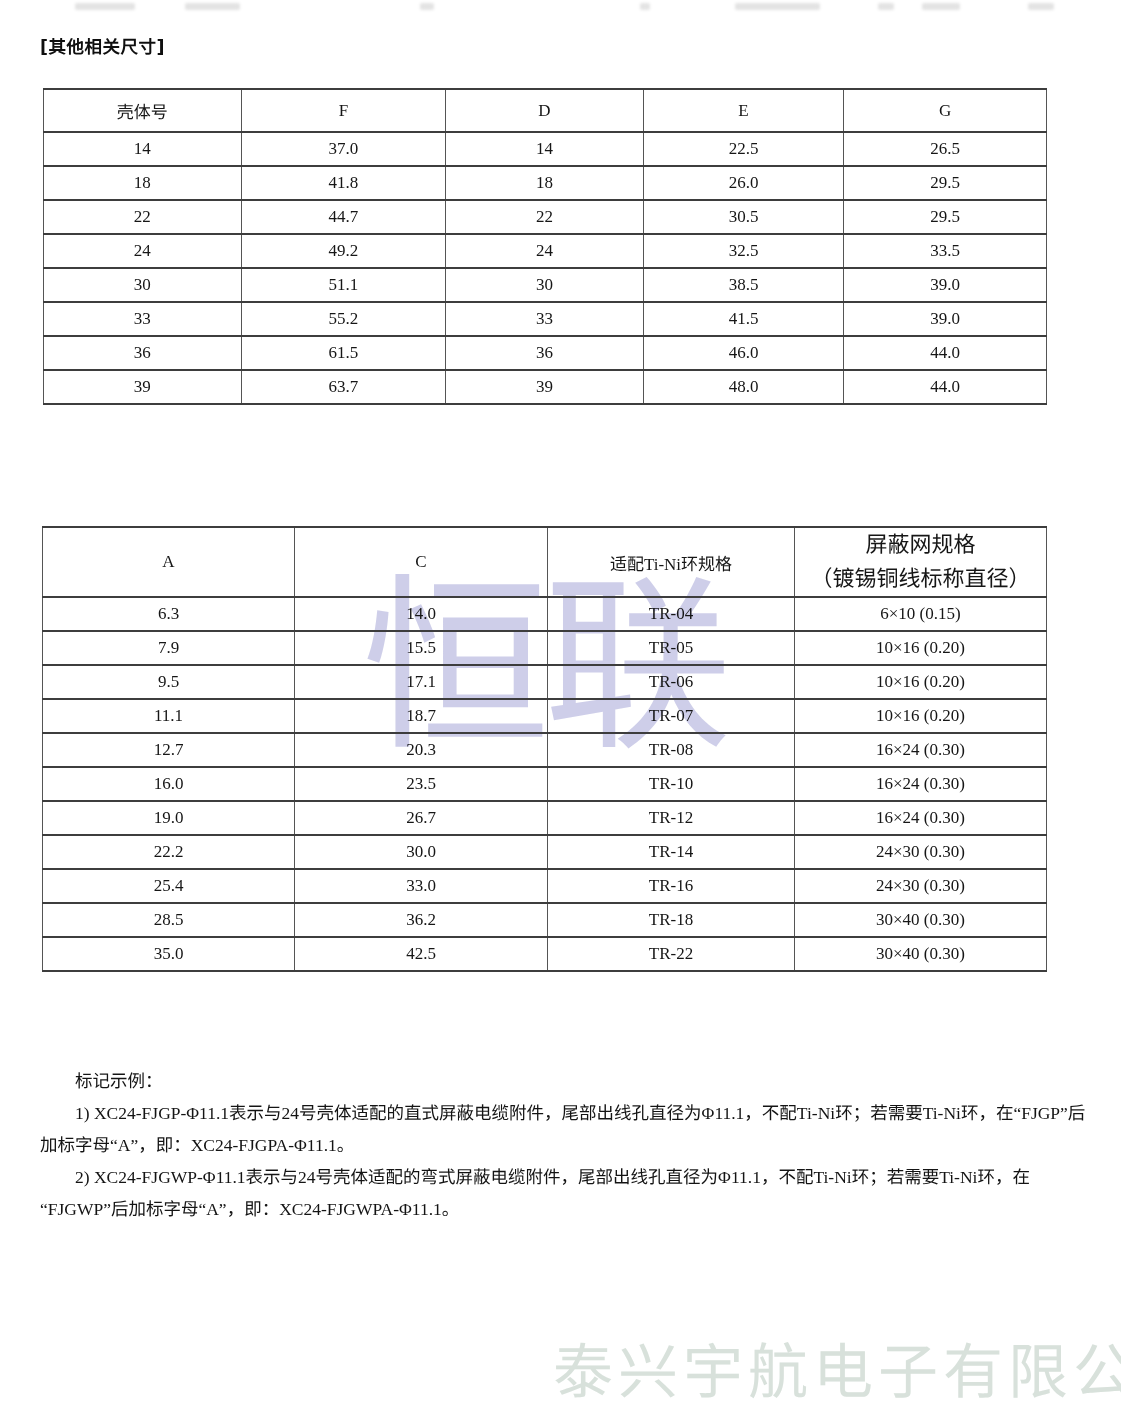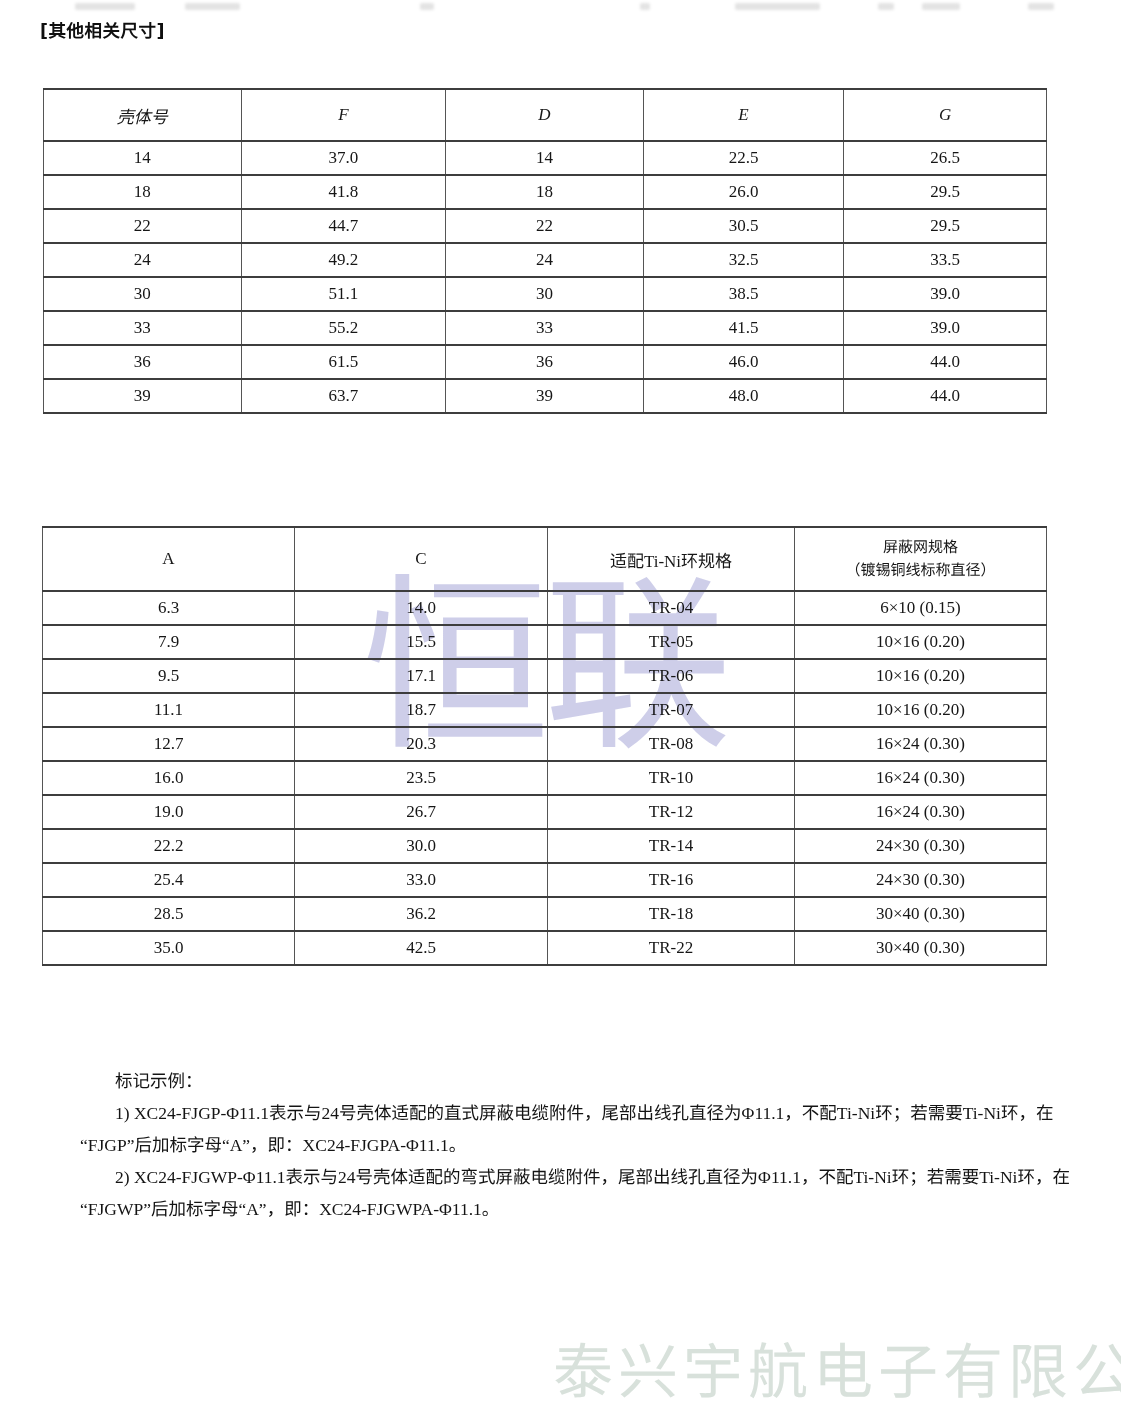--- a/index.html
+++ b/index.html
@@ -15,56 +15,56 @@
 
   
   .artifact { position:absolute; top:3px; height:7px; background:#e3e3e3; filter:blur(1.5px); border-radius:2px; }
 
   .doc-title {
     position:absolute; left:40px;
     font-family:"DejaVu Sans","Liberation Sans",sans-serif;
     font-weight:700; font-size:17.5px; color:#0f0f0f;
     letter-spacing:0.5px; white-space:nowrap;
   }
-  #title1 { top:17px; }
+  #title1 { top:33px; }
   #title2 { top:488px; }
 
   table { border-collapse:collapse; table-layout:fixed; }
   th, td {
     border-left:1px solid #555; border-right:1px solid #555;
     border-top:2px solid #3d3d3d; border-bottom:2px solid #3d3d3d;
     text-align:center; vertical-align:middle;
     font-weight:normal; font-size:17px; color:#161616;
     background:transparent;
   }
 
   #table1 { position:absolute; left:43px; top:88px; width:1004px; }
-  #table1 th { height:52px;font-style:italic; }
+  #table1 th { height:43px; }
   #table1 td { height:34px;margin-top:28px; }
 
   #table2 { position:absolute; left:42px; top:526px; width:1005px; }
   #table2 th { height:64px; }
   #table2 td { height:34px; }
-  .hdr-two-line { line-height:1.55; font-size:15px; }
+  .hdr-two-line { line-height:1.55; font-size:22px; }
 
   .watermark-center {
     position:absolute; left:362px; top:568px;
     font-size:188px; line-height:1.05;
     font-family:"DejaVu Serif","Liberation Serif",serif;
     color:#8d8dcb; opacity:0.42;
     letter-spacing:-6px; white-space:nowrap;
     pointer-events:none; z-index:0;
   }
   #table2 { z-index:1; }
 
   .notes {
     position:absolute; left:40px; top:1065px; width:1052px;
     font-size:17.5px; line-height:32px; color:#141414;
   }
-  .notes p { text-indent:2em;margin-left:40px; }
+  .notes p { text-indent:2em; }
 
   .watermark-bottom {
     position:absolute; left:553px; top:1336px;
     font-size:60px; line-height:1.2;
     font-family:"DejaVu Serif","Liberation Serif",serif;
     color:#d8e1db; letter-spacing:5px; white-space:nowrap;
     pointer-events:none;
   }
 </style>
 </head>

